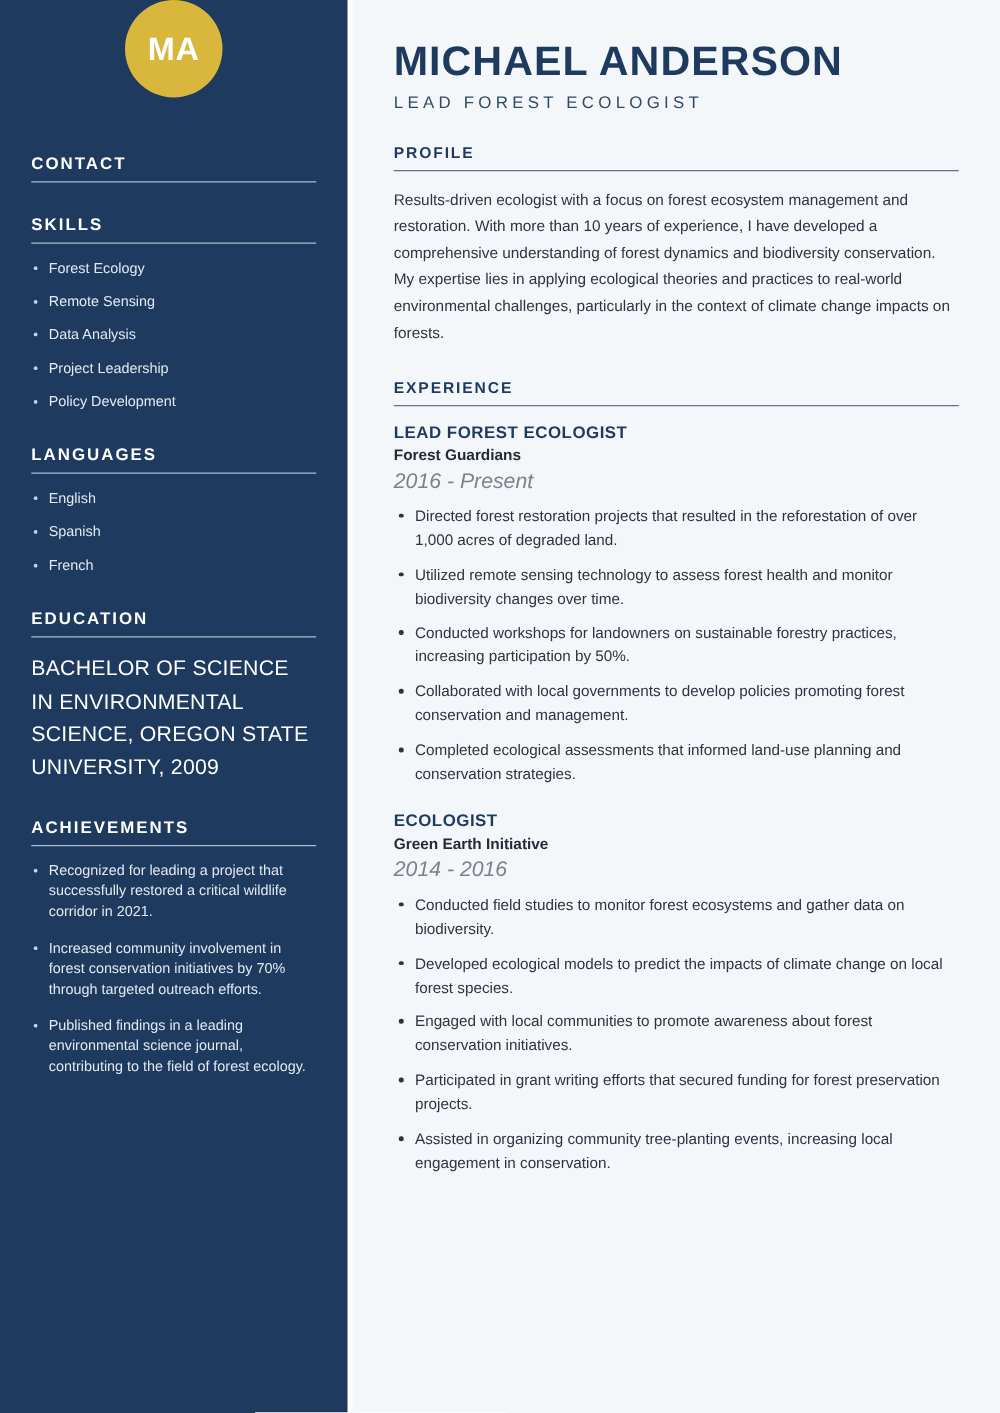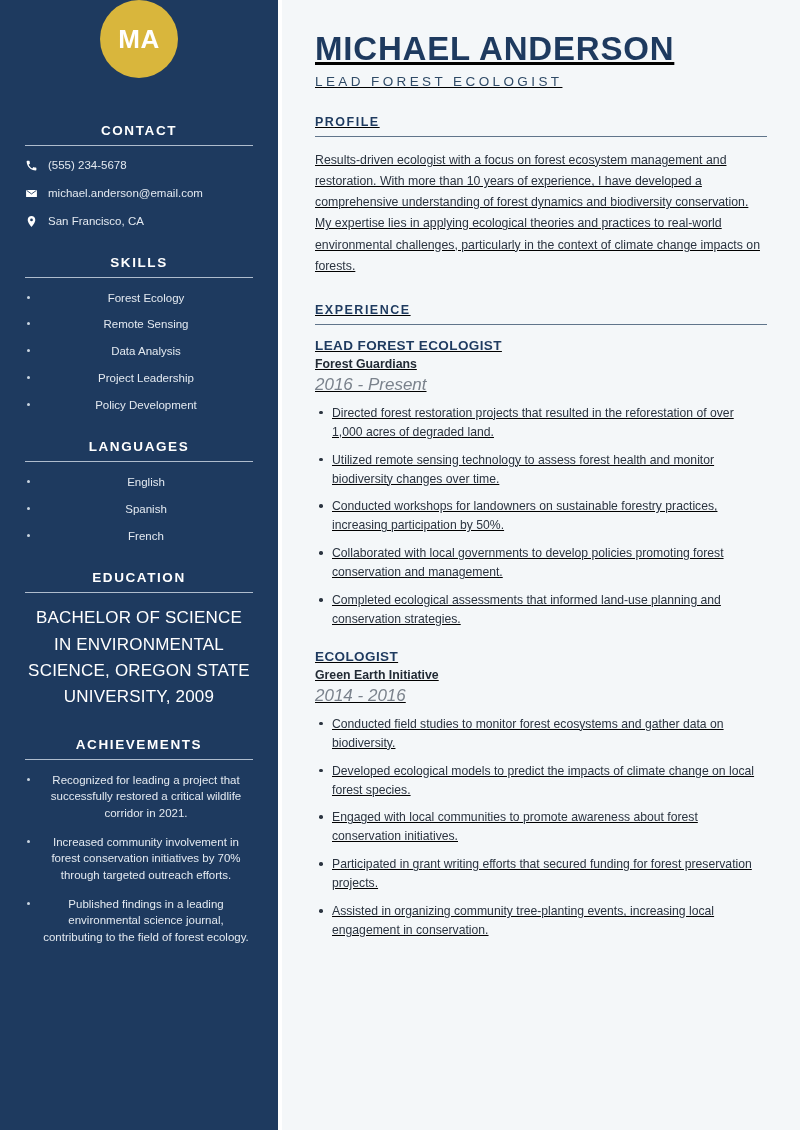--- a/index.html
+++ b/index.html
@@ -40,21 +40,21 @@
     background: #d9b63c;
     display: flex;
     align-items: center;
     justify-content: center;
     color: #ffffff;
     font-size: 26px;
     font-weight: bold;
     letter-spacing: 0.5px;
   }
 
-  .side-section { margin-top: 26px; text-align: center; }
+  .side-section { margin-top: 26px; }
   .side-section.first { margin-top: 45px; }
 
   .side-heading {
     font-size: 13.5px;
     font-weight: bold;
     letter-spacing: 1.6px;
     color: #ffffff;
     padding-bottom: 7px;
   }
   .side-rule {
@@ -105,21 +105,20 @@
   }
 
   .achv-list li { margin-bottom: 12px; }
 
   
   .main {
     flex: 1;
     background: #f4f7f9;
     margin-left: 4px;
     padding: 30px 33px 0 33px;
-    text-decoration: underline;
   }
 
   .name {
     font-size: 33px;
     font-weight: bold;
     letter-spacing: 0.8px;
     color: #1e3a5f;
     line-height: 1.15;
   }
   .role {
@@ -201,41 +200,20 @@
 
   <aside class="sidebar">
 
     <div class="avatar-wrap">
       <div class="avatar">MA</div>
     </div>
 
     <section class="side-section first">
       <div class="side-heading">CONTACT</div>
       <div class="side-rule"></div>
-      <ul class="contact-list">
-        <li class="contact-item">
-          <svg width="13" height="13" viewBox="0 0 24 24" fill="#ffffff">
-              <path d="M6.6 10.8c1.4 2.8 3.8 5.1 6.6 6.6l2.2-2.2c.3-.3.7-.4 1-.2 1.2.4 2.4.6 3.6.6.6 0 1 .4 1 1V20c0 .6-.4 1-1 1-9.4 0-17-7.6-17-17 0-.6.4-1 1-1h3.5c.6 0 1 .4 1 1 0 1.3.2 2.5.6 3.6.1.4 0 .8-.2 1.1l-2.3 2.1z"></path>
-            </svg>
-          <span>(555) 234-5678</span>
-        </li>
-        <li class="contact-item">
-          <svg width="13" height="13" viewBox="0 0 24 24" fill="#ffffff">
-              <path d="M2 5.5h20v13H2z" fill="#ffffff"></path>
-              <path d="M2.8 6.2l9.2 6.6 9.2-6.6" stroke="#1e3a5f" stroke-width="1.6" fill="none"></path>
-            </svg>
-          <span>michael.anderson@email.com</span>
-        </li>
-        <li class="contact-item">
-          <svg width="13" height="13" viewBox="0 0 24 24" fill="#ffffff">
-              <path d="M12 2C8.1 2 5 5.1 5 9c0 5.2 7 13 7 13s7-7.8 7-13c0-3.9-3.1-7-7-7zm0 9.5A2.5 2.5 0 1 1 12 6.5a2.5 2.5 0 0 1 0 5z"></path>
-            </svg>
-          <span>San Francisco, CA</span>
-        </li>
-      </ul>
     </section>
 
     <section class="side-section">
       <div class="side-heading">SKILLS</div>
       <div class="side-rule"></div>
       <ul class="bullet-list">
         <li>Forest Ecology</li>
         <li>Remote Sensing</li>
         <li>Data Analysis</li>
         <li>Project Leadership</li>

